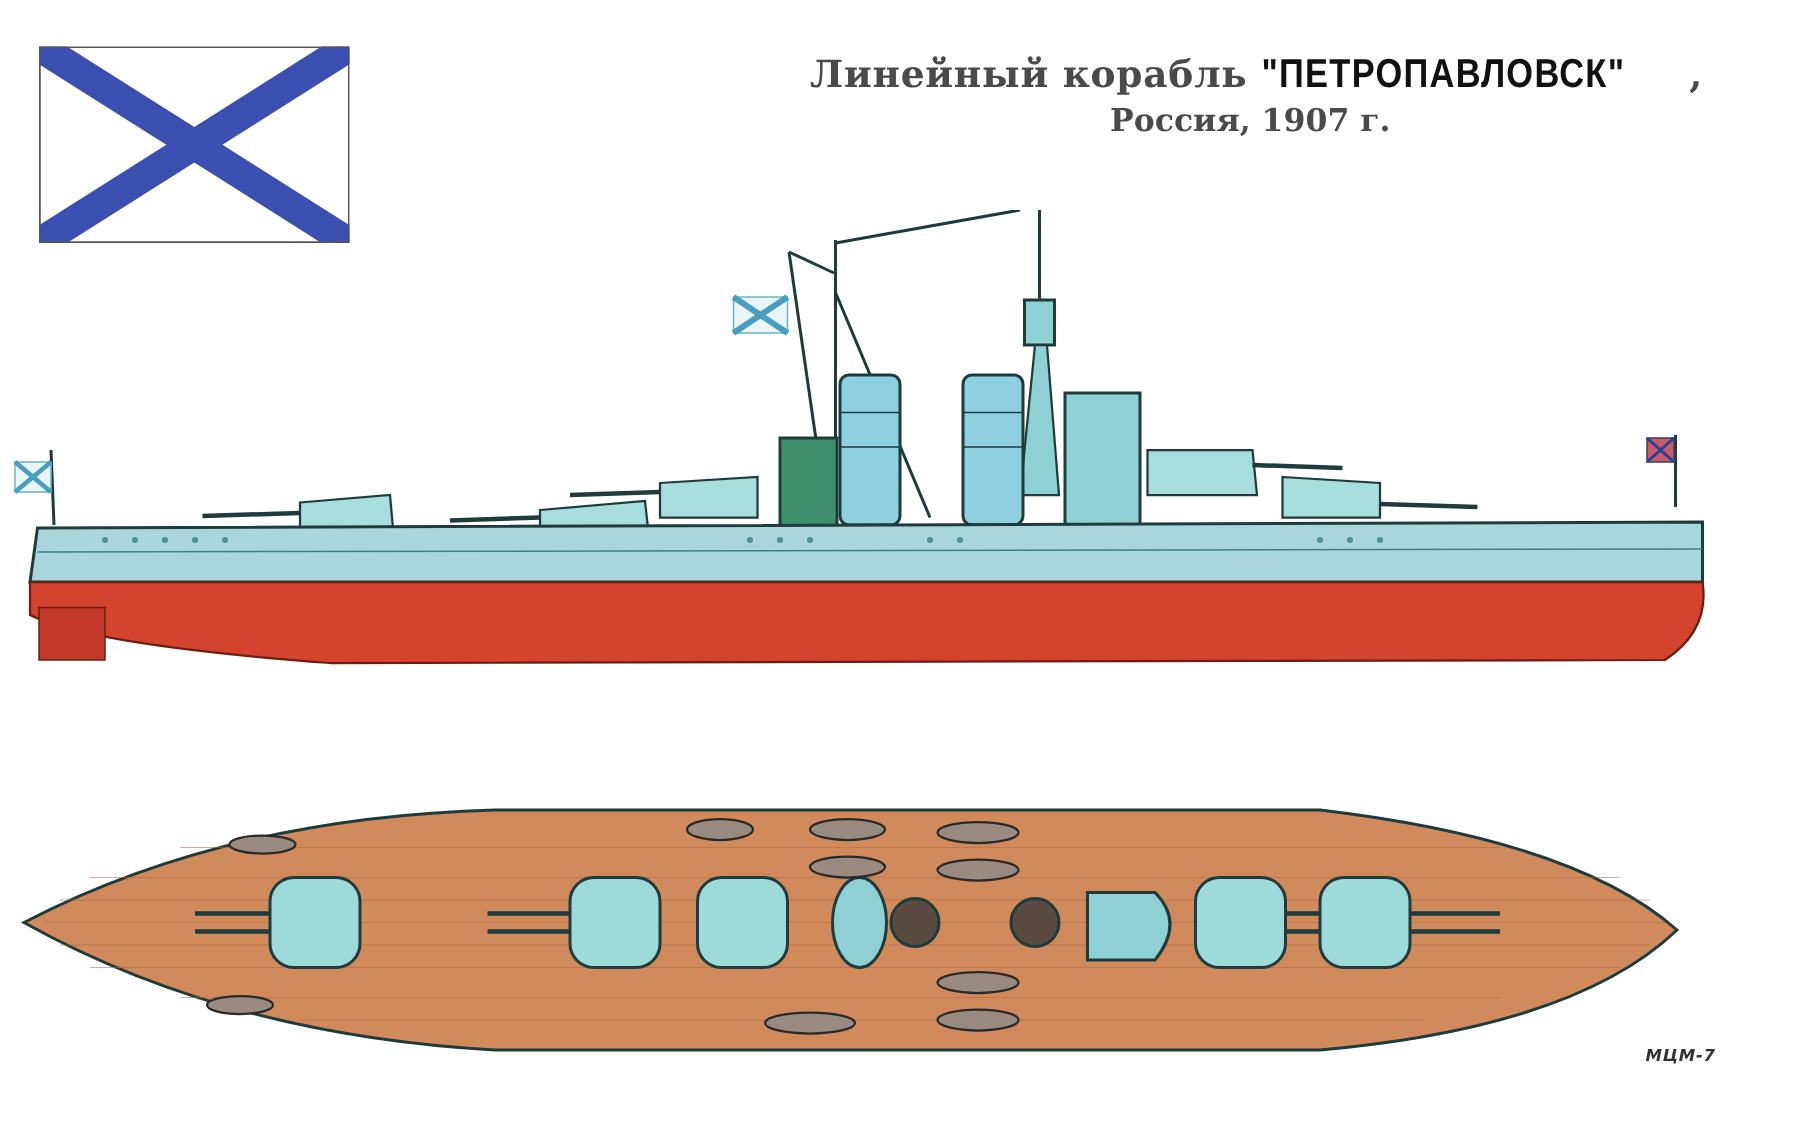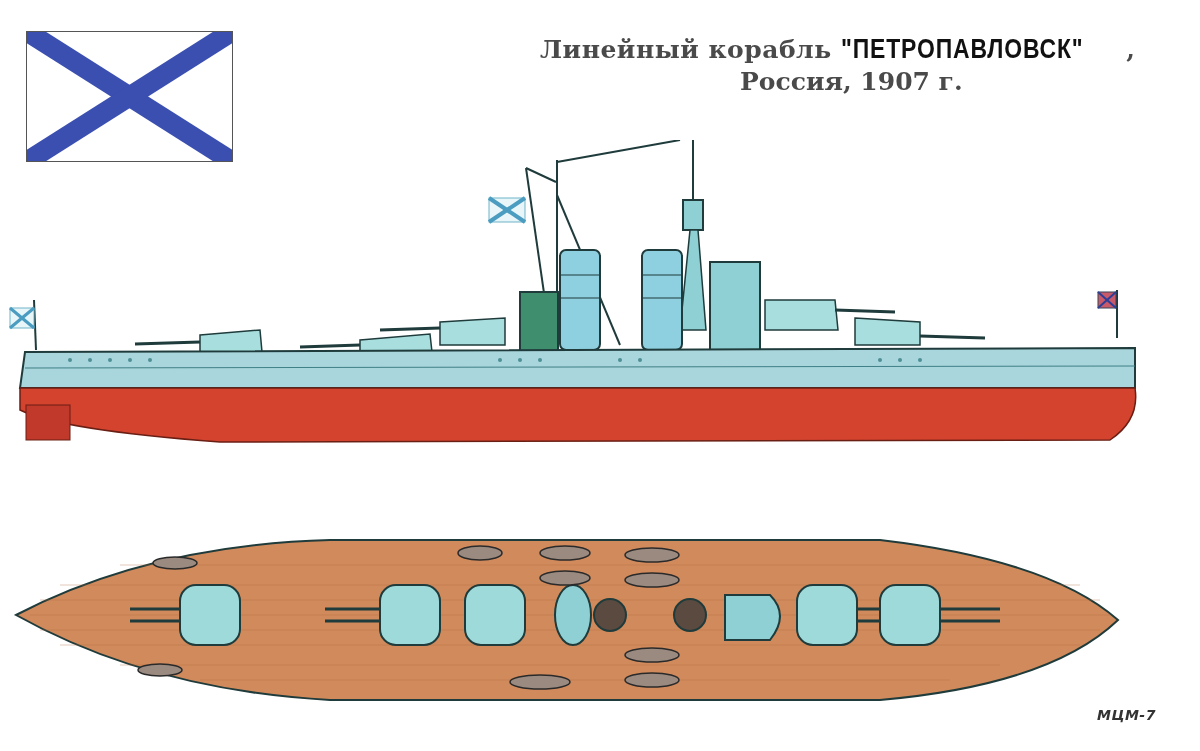--- a/index.html
+++ b/index.html
@@ -1,24 +1,24 @@
 <!DOCTYPE html>
 <html><head>
 <meta charset="utf-8">
 <style>
   html, body { margin: 0; padding: 0; background: #ffffff; }
   body { width: 1200px; height: 751px; position: relative; overflow: hidden; font-family: "DejaVu Serif", serif; }
   .flag-main { position: absolute; left: 26px; top: 31px; width: 207px; height: 131px; }
   .title-block { position: absolute; left: 540px; top: 34px; width: 600px; color: #4a4a4a; }
   .title-line1 { font-family: "DejaVu Serif", serif; font-size: 25px; font-weight: bold; letter-spacing: 0.5px; white-space: nowrap; }
   .title-line1 .ship-name { font-family: "Liberation Sans Narrow", "Liberation Sans", sans-serif; color: #111; font-weight: bold; font-size: 27px; letter-spacing: 1px; transform: scaleX(0.85); display: inline-block; transform-origin: left; }
-  .title-line2 { font-family: "DejaVu Serif", serif; font-size: 25px; font-weight: bold; margin-left: 200px; margin-top: 2px; }
+  .title-line2 { font-family: "DejaVu Serif", serif; font-size: 21px; font-weight: bold; margin-left: 200px; margin-top: 2px; }
   .side-view { position: absolute; left: 0; top: 140px; width: 1200px; height: 320px; }
   .plan-view { position: absolute; left: 0; top: 525px; width: 1200px; height: 200px; }
-  .mark { position: absolute; left: 1097px; top: 697px; font-family: "DejaVu Sans", sans-serif; font-style: italic; font-weight: bold; font-size: 14px; color: #333; letter-spacing: 0.5px; margin-top: 10px; }
+  .mark { position: absolute; left: 1097px; top: 697px; font-family: "DejaVu Sans", sans-serif; font-style: italic; font-weight: bold; font-size: 11px; color: #333; letter-spacing: 0.5px; }
 </style>
 </head>
 <body>
 
 <svg class="flag-main" viewBox="0 0 207 131">
   <rect x="0.5" y="0.5" width="206" height="130" fill="#ffffff" stroke="#555" stroke-width="1"></rect>
   <line x1="0" y1="0" x2="207" y2="131" stroke="#3a4fb0" stroke-width="20"></line>
   <line x1="207" y1="0" x2="0" y2="131" stroke="#3a4fb0" stroke-width="20"></line>
   <rect x="0.5" y="0.5" width="206" height="130" fill="none" stroke="#555" stroke-width="1"></rect>
 </svg>

